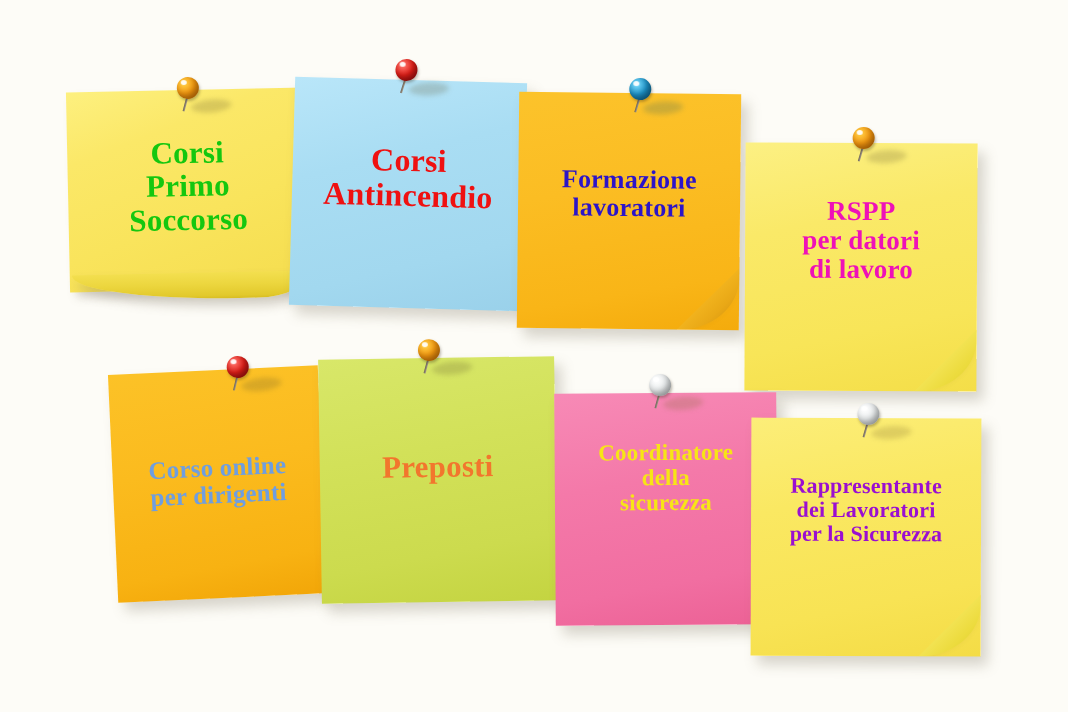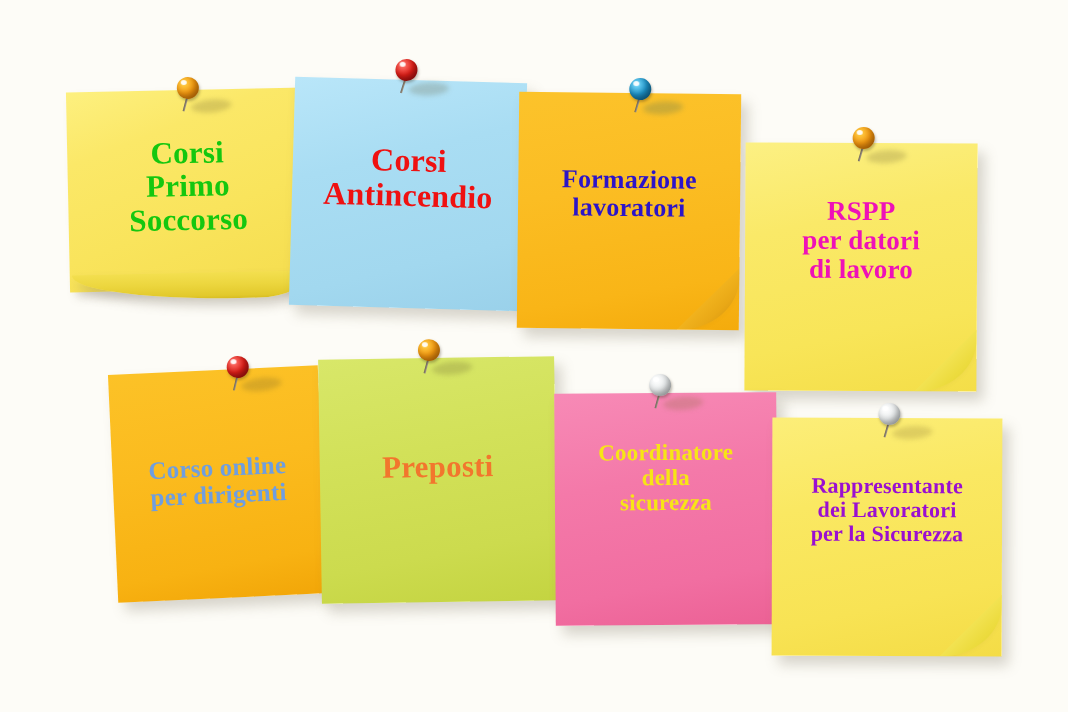--- a/index.html
+++ b/index.html
@@ -189,21 +189,21 @@
   #note-preposti .note-text { top: 92px; font-size: 31px; color: #f2762d; }
 
   
   #note-coordinatore { left: 555px; top: 393px; width: 222px; height: 232px; transform: rotate(-0.4deg); }
   #note-coordinatore .paper {
     background: linear-gradient(170deg, #f78ab6 0%, #f479a9 38%, #f16ea1 78%, #ec6195 100%);
   }
   #note-coordinatore .note-text { top: 48px; font-size: 23px; color: #f7e516; }
 
   
-  #note-rls { left: 772px; top: 418px; width: 230px; height: 238px; transform: rotate(0.2deg); font-family: Liberation Serif, serif; }
+  #note-rls { left: 751px; top: 418px; width: 230px; height: 238px; transform: rotate(0.2deg); font-family: Liberation Serif, serif; }
   #note-rls .paper {
     background: linear-gradient(168deg, #fcee79 0%, #fae862 34%, #f8e354 74%, #f4dc46 100%);
   }
   #note-rls .note-text { top: 56px; font-size: 22px; color: #9a0fd1; }
 </style>
 </head>
 <body>
 
 <div id="board">
 

